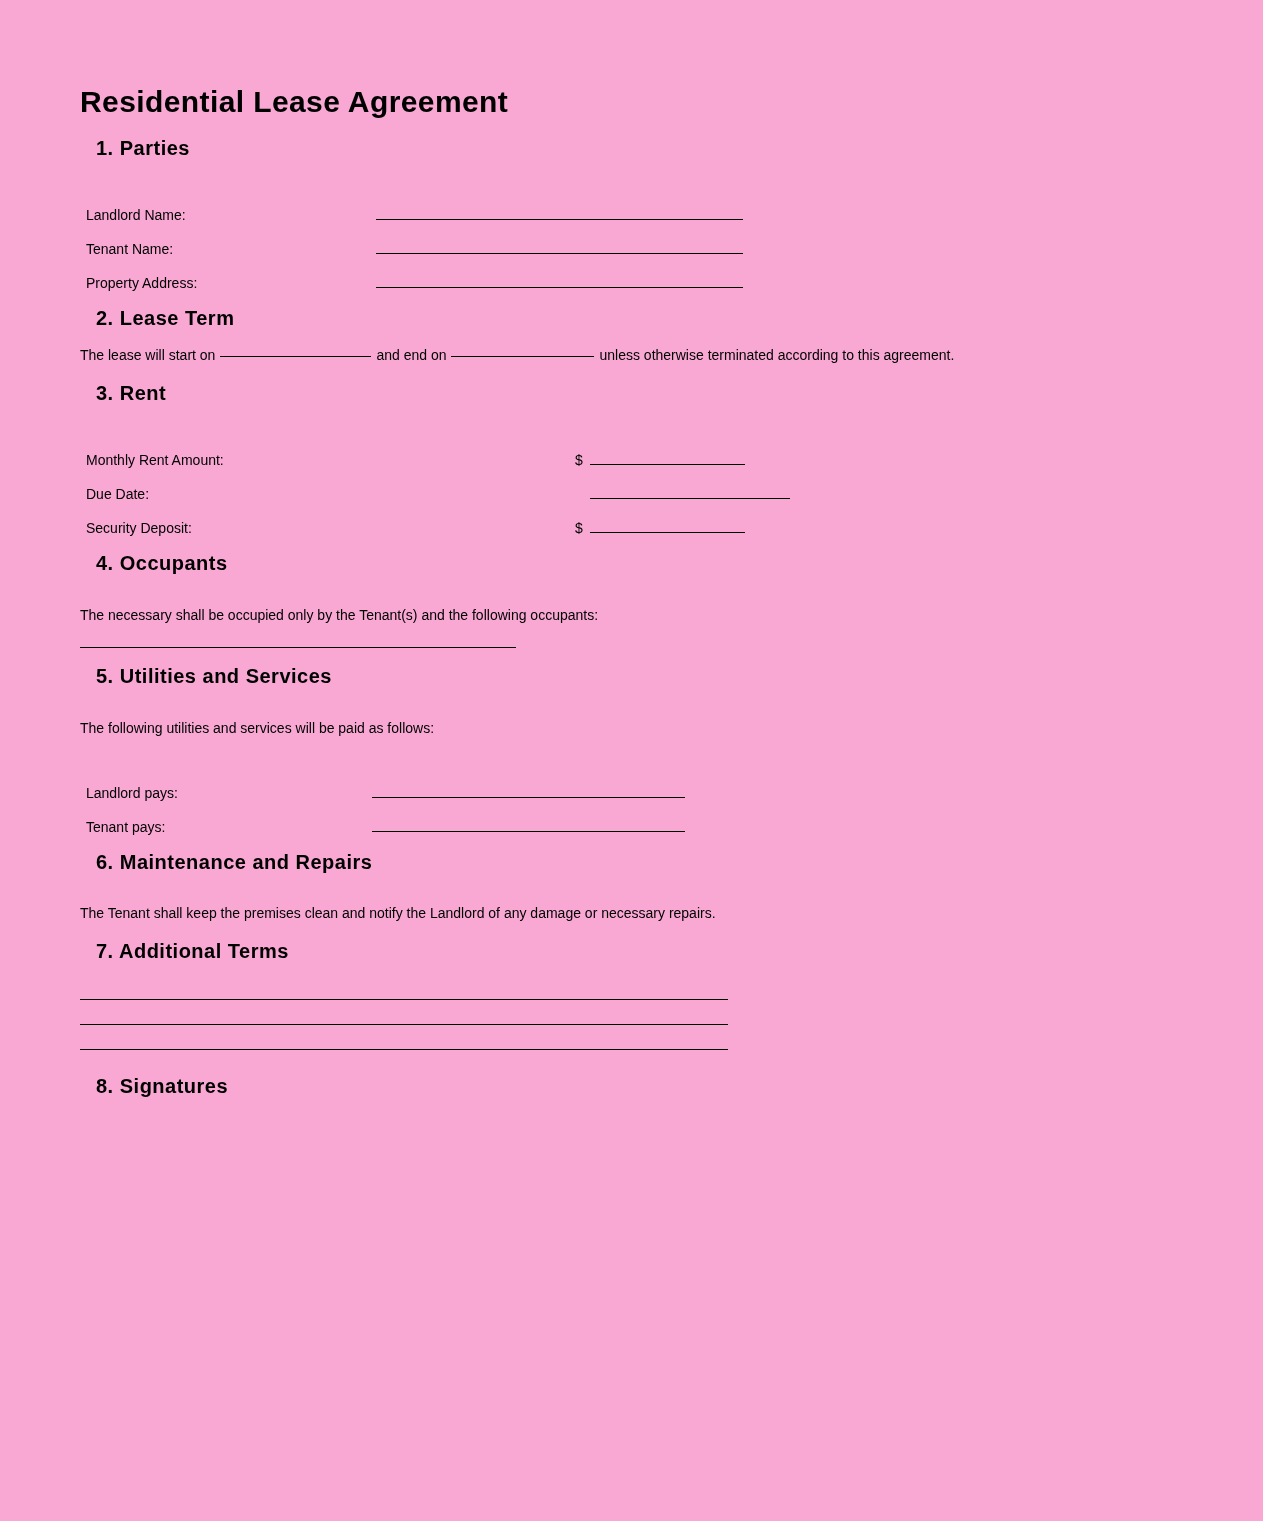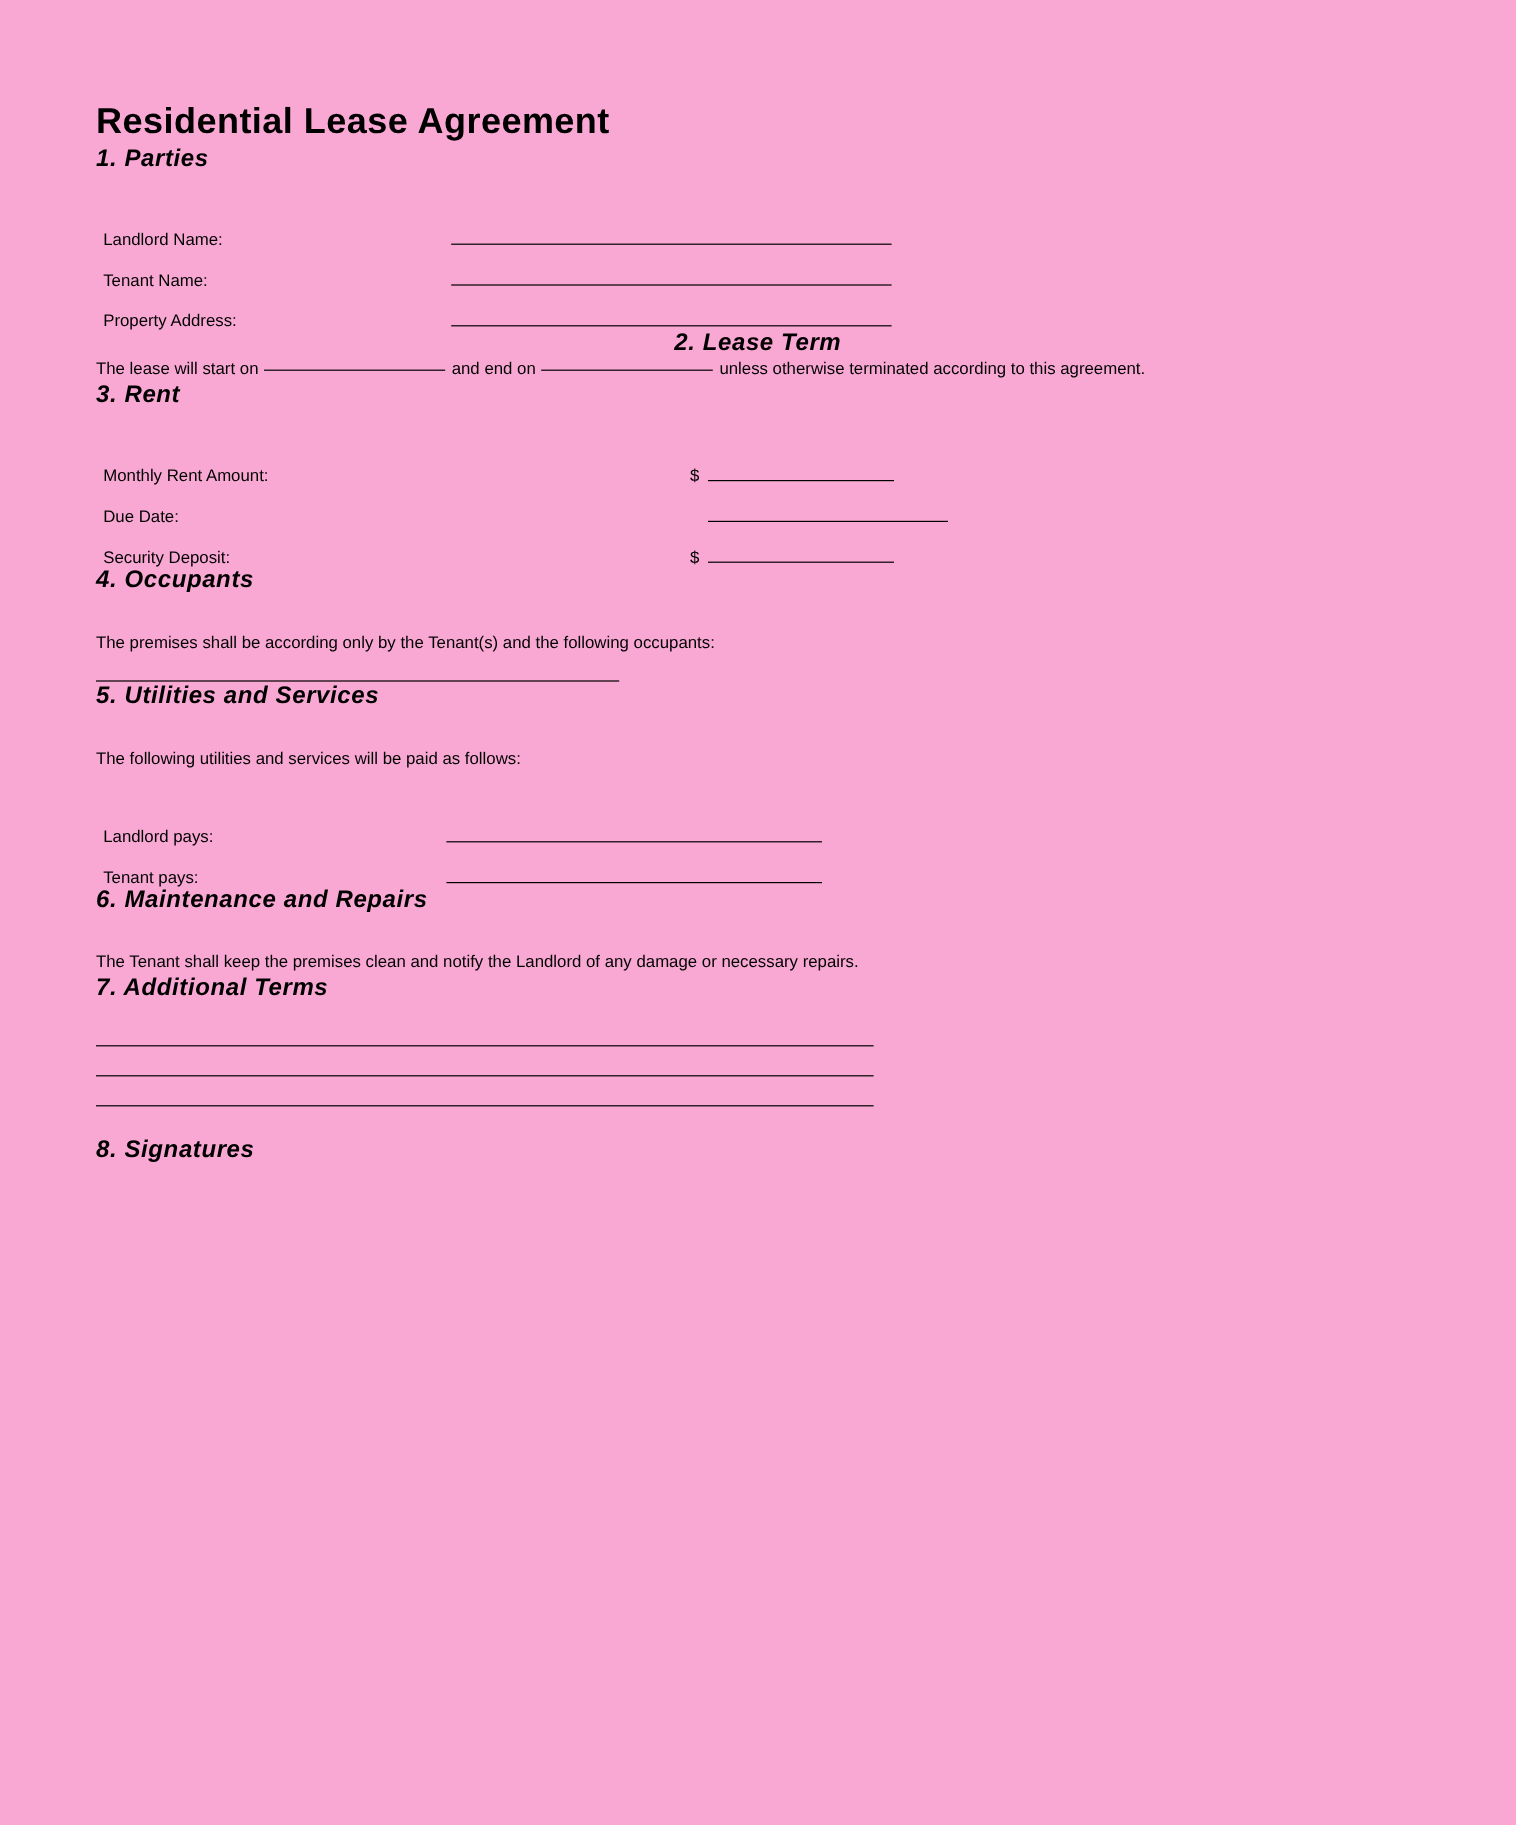--- a/index.html
+++ b/index.html
@@ -42,26 +42,25 @@
     display: inline-block;
     border-bottom: 1.6px solid #000;
     height: 0;
   }
   .date-rule { width: 198px; margin-left: 6px; margin-bottom: 2px; }
 
   h2.section-heading {
     font-size: 20px;
     font-weight: bold;
     letter-spacing: 0.5px;
-    margin: 0;
+    margin: 16px;
     line-height: 1.2;
-    font-style: italic;
   }
   .s1-heading { margin-top: 30px; }
-  .s2-heading { margin-top: 47px; text-align: center; }
+  .s2-heading { margin-top: 47px; }
   .s3-heading { margin-top: 47px; }
   .s4-heading { margin-top: 47px; }
   .s5-heading { margin-top: 48px; }
   .s6-heading { margin-top: 48px; }
   .s7-heading { margin-top: 48px; }
   .s8-heading { margin-top: 62px; }
 
   .field-table {
     margin-top: 28px;
     border-collapse: collapse;
@@ -186,21 +185,21 @@
         <td class="currency">$</td>
         <td>
           <span class="rule rule-money"></span>
         </td>
       </tr>
     </tbody>
   </table>
 
   <h2 class="section-heading s4-heading">4. Occupants</h2>
 
-  <p class="body-text s4-text">The premises shall be according only by the Tenant(s) and the following occupants:</p>
+  <p class="body-text s4-text">The necessary shall be occupied only by the Tenant(s) and the following occupants:</p>
   <div class="occupant-rule"></div>
 
   <h2 class="section-heading s5-heading">5. Utilities and Services</h2>
 
   <p class="body-text s5-text">The following utilities and services will be paid as follows:</p>
 
   <table class="field-table utilities">
     <tbody>
       <tr>
         <td class="col-label field-label">Landlord pays:</td>

